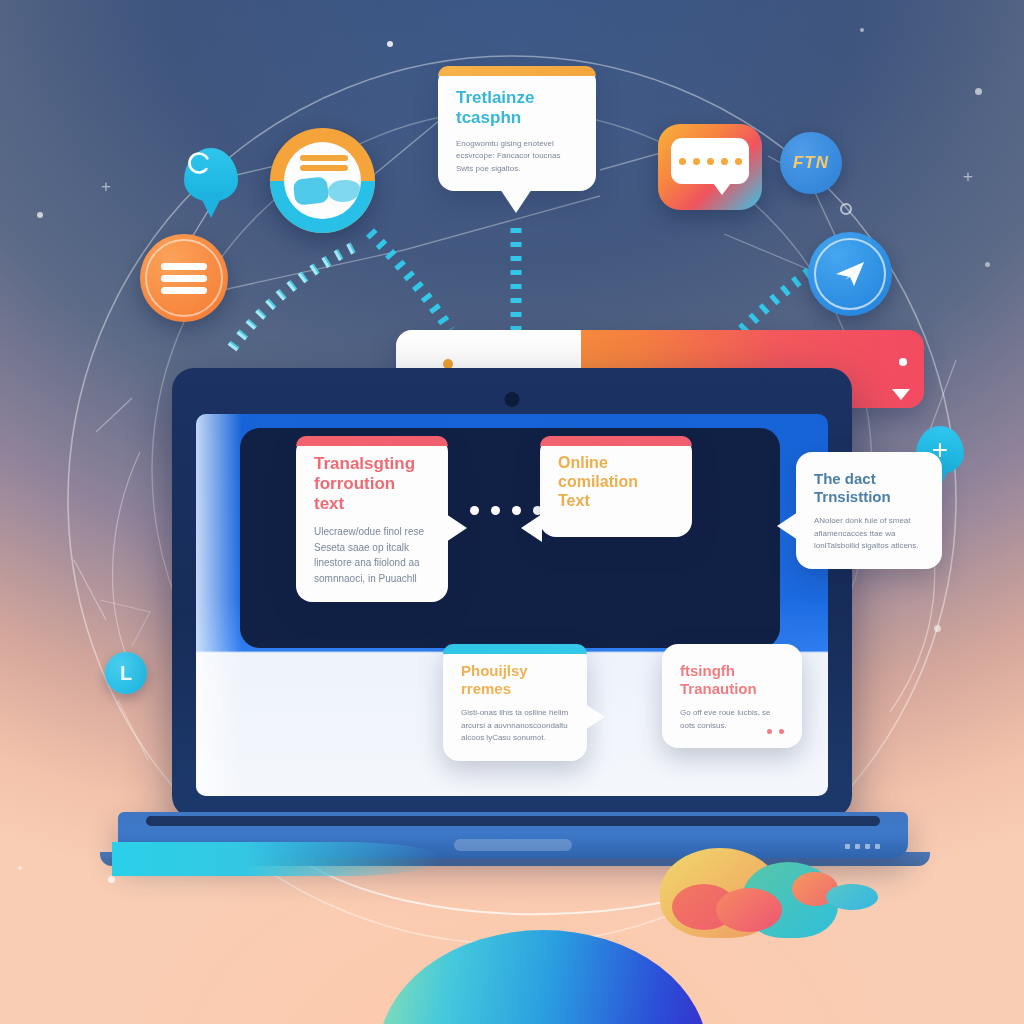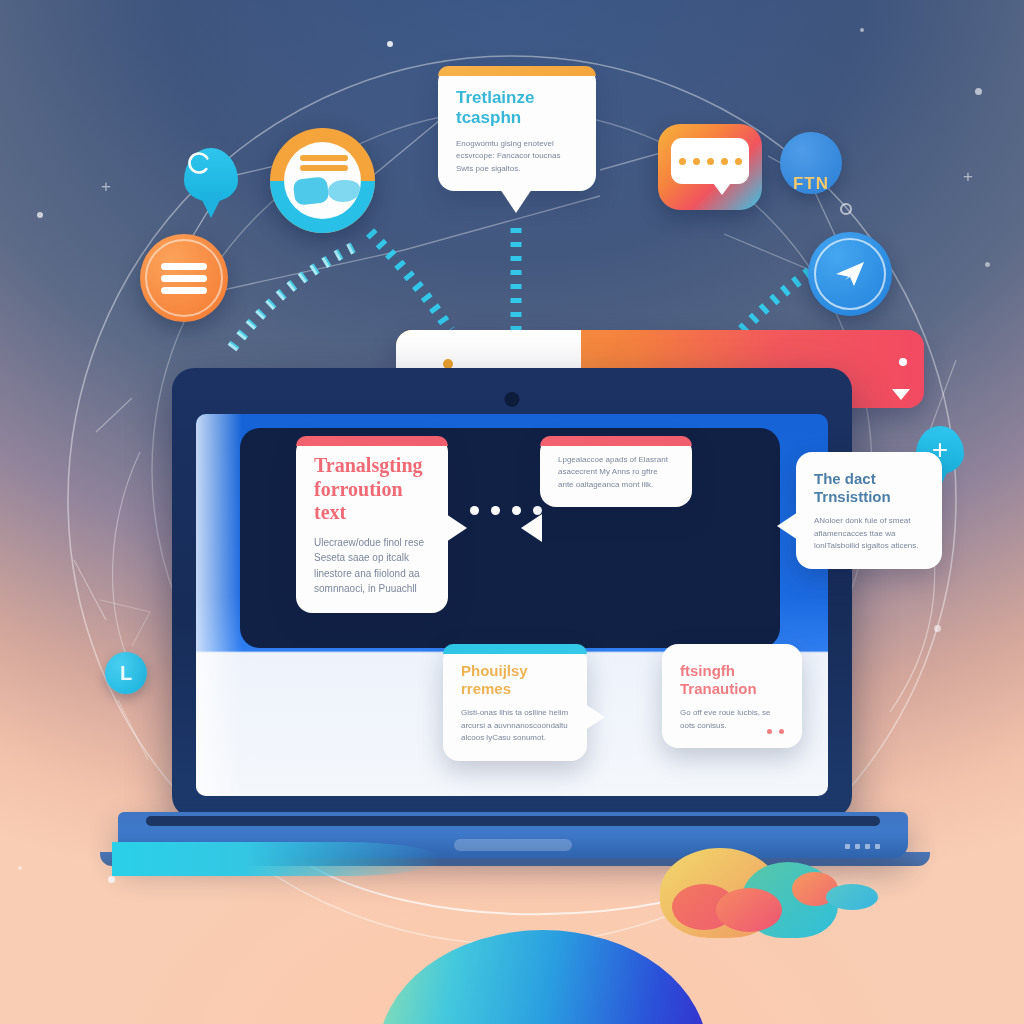--- a/index.html
+++ b/index.html
@@ -53,23 +53,23 @@
       background:linear-gradient(135deg,#f7b23c 0%,#f6843f 35%,#f0545f 62%,#35c4e8 100%);
       box-shadow:0 8px 20px rgba(10,25,60,.3);}
   .chatsq .bub{position:absolute;left:13px;top:14px;right:13px;height:46px;background:#fff;border-radius:11px;
       display:flex;align-items:center;justify-content:center;gap:7px;}
   .chatsq .bub i{width:7px;height:7px;border-radius:50%;background:#f5a93c;}
   .chatsq .bub:after{content:"";position:absolute;left:42px;bottom:-11px;border-left:9px solid transparent;
       border-right:9px solid transparent;border-top:12px solid #fff;}
 
   .ftn{position:absolute;width:62px;height:62px;border-radius:50%;
       background:radial-gradient(circle at 35% 30%,#4f9ce8,#2a7fd6);
-      display:flex;align-items:flex-end;justify-content:center;
+      display:flex;align-items:center;justify-content:center;
       color:#f5c96b;font-weight:700;font-size:17px;letter-spacing:1px;
-      box-shadow:0 6px 16px rgba(10,25,60,.3);}
+      box-shadow:0 6px 16px rgba(10,25,60,.3);font-style:italic;}
 
   .send{position:absolute;width:84px;height:84px;border-radius:50%;
       background:radial-gradient(circle at 35% 28%,#45a6f0,#1f7fda);
       box-shadow:0 8px 20px rgba(10,25,60,.33);display:flex;align-items:center;justify-content:center;}
   .send .ring{position:absolute;inset:6px;border-radius:50%;border:2px solid rgba(255,255,255,.65);}
 
   .pluspin{position:absolute;width:48px;height:48px;border-radius:50% 50% 50% 50%/58% 58% 42% 42%;
       background:linear-gradient(180deg,#2ec5ee,#19b2dd);}
   .pluspin:after{content:"";position:absolute;left:50%;bottom:-13px;transform:translateX(-50%);
       border-left:11px solid transparent;border-right:11px solid transparent;border-top:22px solid #1cb4df;}
@@ -136,21 +136,21 @@
   #card-teletrans .h{color:#36b7d8;font-size:17px;}
   #card-teletrans .b{font-size:8px;}
   #card-teletrans .tail{left:62px;bottom:-22px;border-left:16px solid transparent;border-right:16px solid transparent;border-top:24px solid #fdfdfd;}
 
   #card-translation-speech{left:96px;top:392px;width:146px;}
   #card-translation-speech .h{color:#3ec1dd;font-size:15px;}
   #card-translation-speech .b{font-size:8px;}
   #card-translation-speech .tail{right:-20px;top:96px;border-top:15px solid transparent;border-bottom:15px solid transparent;border-left:22px solid #fdfdfd;}
 
   #card-translating{left:296px;top:436px;width:152px;}
-  #card-translating .h{color:#ef6a74;font-size:20px;font-family:Liberation Serif, serif;}
+  #card-translating .h{color:#ef6a74;font-size:17px;}
   #card-translating .b{font-size:10px;}
   #card-translating .tail{right:-19px;top:78px;border-top:14px solid transparent;border-bottom:14px solid transparent;border-left:21px solid #fdfdfd;}
 
   #card-online{left:540px;top:436px;width:152px;}
   #card-online .h{color:#eeae4d;font-size:16px;}
   #card-online .b{font-size:8px;}
   #card-online .tail{left:-19px;top:78px;border-top:14px solid transparent;border-bottom:14px solid transparent;border-right:21px solid #fdfdfd;}
 
   #card-thedact{left:796px;top:452px;width:146px;}
   #card-thedact .h{color:#4c7fa8;font-size:15px;}
@@ -357,21 +357,21 @@
 
   <div class="middots">
     <i></i>
       <i></i>
       <i></i>
       <i></i>
   </div>
 
   <div class="card" id="card-online">
     <div class="accent-top" style="background:linear-gradient(90deg,#f2636f,#ef5f6e);"></div>
-    <div class="b">Lpgealaccoe apads of Elasrant asacecrent My Anns ro gftre ante oaltageanca mont lilk.</div>
+    <div class="h">Online comilation Text</div>
     <div class="tail"></div>
   </div>
 
   <div class="card" id="card-thedact">
     <div class="h">The dact Trnsisttion</div>
     <div class="b">ANoloer donk fule of smeat aflamencacces ttae wa lonlTalsboilid sigaltos aticens.</div>
     <div class="tail"></div>
   </div>
 
 

